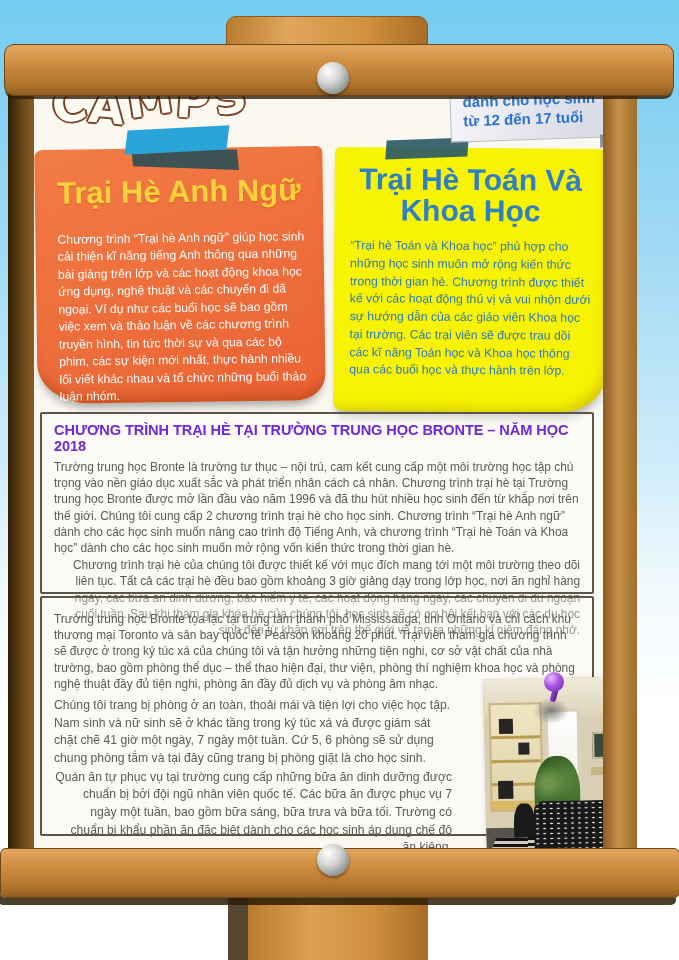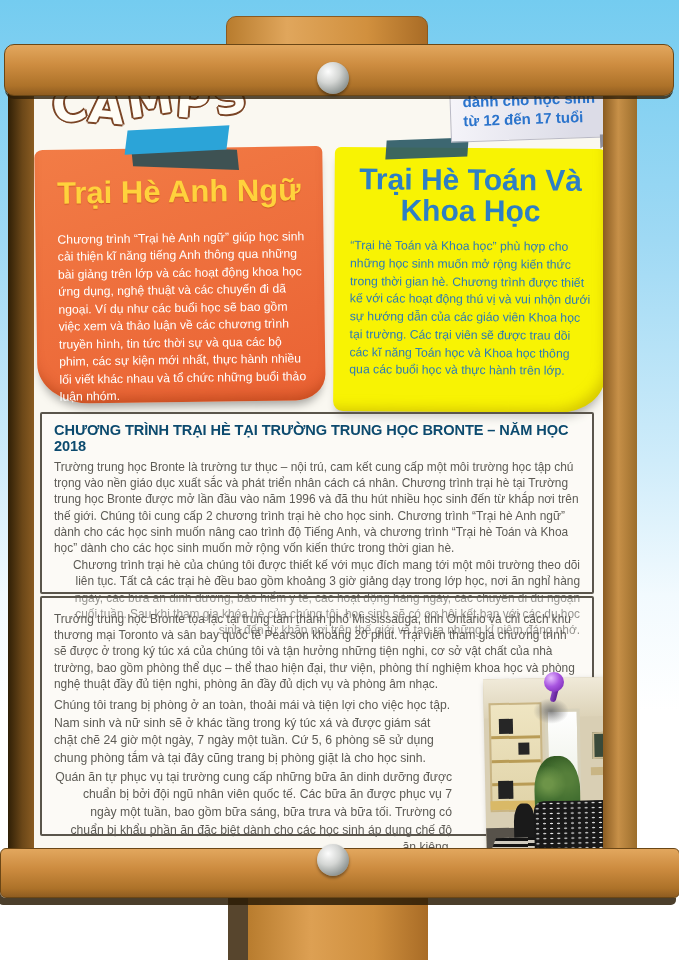--- a/index.html
+++ b/index.html
@@ -73,21 +73,21 @@
     box-shadow:0 9px 10px -4px rgba(0,0,0,.3), inset -9px -11px 12px -8px rgba(185,165,0,.55);
     padding-top:16px;box-sizing:border-box;}
   .note-yellow .title{font-size:30px;font-weight:bold;color:#2e7fc4;text-align:center;line-height:1.04;}
   .note-yellow .body{margin:12px 14px 0 16px;font-size:12.2px;line-height:1.45;color:#2b79b8;}
 
   
   .infobox{position:absolute;border:2px solid #5a554b;border-radius:2px;background:rgba(255,255,255,.35);
     padding:8px 12px 10px 12px;box-sizing:border-box;z-index:2;}
   .box1{left:10px;top:352px;width:554px;height:182px;}
   .box2{left:10px;top:536px;width:554px;height:240px;}
-  .h-section{font-size:14.6px;font-weight:bold;color:#0c4a6e;letter-spacing:-.1px;}
+  .h-section{font-size:14.6px;font-weight:bold;color:#6d28d9;letter-spacing:-.1px;}
   .p-body{font-size:11.9px;color:#5d5b55;line-height:1.36;margin:5px 0 0 0;}
   .p-body.gap{margin-top:1px;text-align:right;}
   .p-narrow{width:398px;font-size:12.2px;line-height:1.45;}
   .h-sub{font-size:15px;font-weight:bold;color:#3a372f;margin-top:10px;}
 
   
   .photo{position:absolute;left:455px;top:618px;width:132px;height:196px;z-index:3;
     transform:rotate(-1.2deg);background:#d9cfb4;overflow:hidden;
     box-shadow:inset -4px 0 0 #c2bdb2, 2px 3px 6px rgba(0,0,0,.25);}
   .photo .wallTop{position:absolute;left:0;top:0;width:100%;height:20%;background:linear-gradient(#f0ead9,#ddd3b8);}
@@ -156,21 +156,21 @@
     </div>
 
     <div class="infobox box1">
       <div class="h-section">CHƯƠNG TRÌNH TRẠI HÈ TẠI TRƯỜNG TRUNG HỌC BRONTE – NĂM HỌC 2018</div>
       <p class="p-body">Trường trung học Bronte là trường tư thục – nội trú, cam kết cung cấp một môi trường học tập chú trọng vào nền giáo dục xuất sắc và phát triển nhân cách cá nhân. Chương trình trại hè tại Trường trung học Bronte được mở lần đầu vào năm 1996 và đã thu hút nhiều học sinh đến từ khắp nơi trên thế giới. Chúng tôi cung cấp 2 chương trình trại hè cho học sinh. Chương trình “Trại hè Anh ngữ” dành cho các học sinh muốn nâng cao trình độ Tiếng Anh, và chương trình “Trại hè Toán và Khoa học” dành cho các học sinh muốn mở rộng vốn kiến thức trong thời gian hè.</p>
       <p class="p-body gap">Chương trình trại hè của chúng tôi được thiết kế với mục đích mang tới một môi trường theo dõi liên tục. Tất cả các trại hè đều bao gồm khoảng 3 giờ giảng dạy trong lớp học, nơi ăn nghỉ hàng ngày, các bữa ăn dinh dưỡng, bảo hiểm y tế, các hoạt động hàng ngày, các chuyến đi du ngoạn cuối tuần. Sau khi tham gia khóa hè của chúng tôi, học sinh sẽ có cơ hội kết bạn với các du học sinh đến từ khắp nơi trên thế giới và tạo ra những kỉ niệm đáng nhớ.</p>
     </div>
 
     <div class="infobox box2">
       <p class="p-body">Trường trung học Bronte tọa lạc tại trung tâm thành phố Mississauga, tỉnh Ontario và chỉ cách khu thương mại Toronto và sân bay quốc tế Pearson khoảng 20 phút. Trại viên tham gia chương trình sẽ được ở trong ký túc xá của chúng tôi và tận hưởng những tiện nghi, cơ sở vật chất của nhà trường, bao gồm phòng thể dục – thể thao hiện đại, thư viện, phòng thí nghiệm khoa học và phòng nghệ thuật đầy đủ tiện nghi, phòng ăn đầy đủ dịch vụ và phòng âm nhạc.</p>
-      <p class="p-body p-narrow">Chúng tôi trang bị phòng ở an toàn, thoải mái và tiện lợi cho việc học tập. Nam sinh và nữ sinh sẽ ở khác tầng trong ký túc xá và được giám sát chặt chẽ 24 giờ một ngày, 7 ngày một tuần. Cứ 5, 6 phòng sẽ sử dụng chung phòng tắm và tại đây cũng trang bị phòng giặt là cho học sinh.</p>
+      <p class="p-body p-narrow">Chúng tôi trang bị phòng ở an toàn, thoải mái và tiện lợi cho việc học tập. Nam sinh và nữ sinh sẽ ở khác tầng trong ký túc xá và được giám sát chặt chẽ 41 giờ một ngày, 7 ngày một tuần. Cứ 5, 6 phòng sẽ sử dụng chung phòng tắm và tại đây cũng trang bị phòng giặt là cho học sinh.</p>
       <p class="p-body p-narrow gap">Quán ăn tự phục vụ tại trường cung cấp những bữa ăn dinh dưỡng được chuẩn bị bởi đội ngũ nhân viên quốc tế. Các bữa ăn được phục vụ 7 ngày một tuần, bao gồm bữa sáng, bữa trưa và bữa tối. Trường có chuẩn bị khẩu phần ăn đặc biệt dành cho các học sinh áp dụng chế độ ăn kiêng.</p>
     </div>
 
     <div class="photo">
       <div class="wallTop"></div>
       <div class="closet">
         <div class="shelf" style="top:30%;"></div>
         <div class="shelf" style="top:52%;"></div>
         <div class="shelf" style="top:74%;"></div>
         <div class="item" style="left:15%;top:14%;width:30%;height:14%;"></div>

